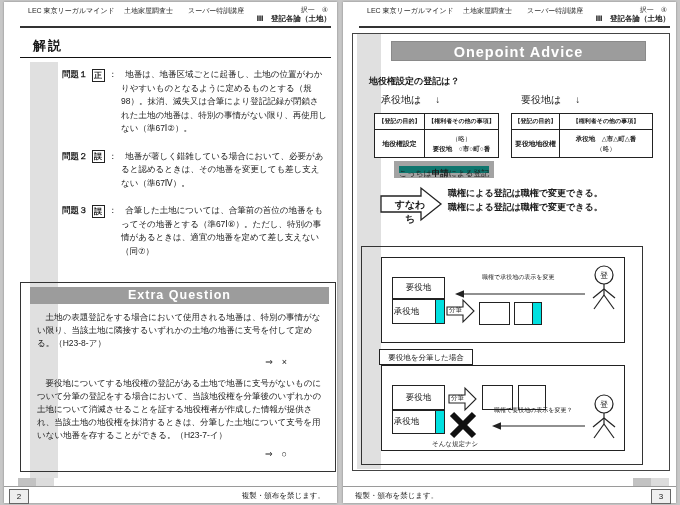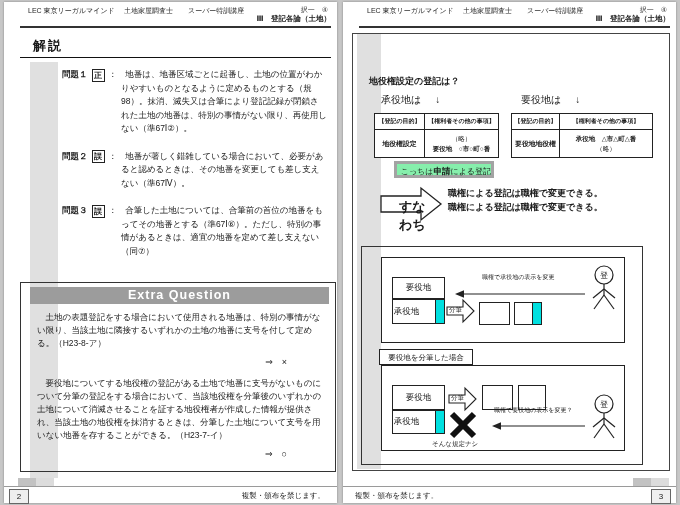--- a/index.html
+++ b/index.html
@@ -67,28 +67,28 @@
   .ot-a{left:21px;width:125px;grid-template-columns:50px 1fr;}
   .ot-b{left:158px;width:142px;grid-template-columns:48px 1fr;}
   .ocell{border-right:1px solid #222;border-bottom:1px solid #222;overflow:hidden;}
   .ocell:nth-child(2n){border-right:none;}
   .ohead{font-size:6px;font-weight:bold;text-align:center;line-height:15px;height:15px;white-space:nowrap;}
   .obody{height:27px;border-bottom:none;font-size:6.5px;display:flex;flex-direction:column;justify-content:center;}
   .opurpose{font-weight:bold;font-size:6.8px;text-align:center;}
   .oline{text-align:center;line-height:10px;white-space:nowrap;}
   .obold{font-weight:bold;}
 
-  .tagbox{position:absolute;top:127px;width:100px;height:17px;border:3px solid #a3a3a3;background:#86efac;
-          font-size:8px;line-height:15px;text-align:right;box-sizing:border-box;white-space:nowrap;}
+  .tagbox{position:absolute;top:127px;width:100px;height:17px;border:5px solid #a3a3a3;background:#0f766e;
+          font-size:8px;line-height:15px;text-align:left;box-sizing:border-box;white-space:nowrap;}
   .tg-a{left:41px;} .tg-b{left:171px;}
   .tagbox b{font-size:8.5px;}
 
   .sunawachi{position:absolute;left:26px;top:151px;width:64px;height:38px;}
   .sunawachi svg{position:absolute;left:0;top:0;}
-  .sun-label{position:absolute;left:20px;top:13px;width:38px;text-align:left;font-size:13px;font-weight:bold;}
+  .sun-label{position:absolute;left:12px;top:13px;width:38px;text-align:center;font-size:10px;font-weight:bold;}
   .sun-line{position:absolute;left:95px;font-size:9px;font-weight:bold;white-space:nowrap;}
   .sl1{top:153px;} .sl2{top:167px;}
 
   .proc-title{position:absolute;left:25px;top:195px;font-size:8px;white-space:nowrap;}
   .container-box{position:absolute;left:8px;top:212px;width:280px;height:217px;border:1px solid #333;}
   .diagram-tab{position:absolute;width:94px;height:16px;border:1px solid #222;background:#fff;z-index:2;
                font-size:7.5px;line-height:15px;text-align:center;box-sizing:border-box;white-space:nowrap;}
   .dt1{left:26px;top:207px;} .dt2{left:26px;top:315px;}
   .dbox{position:absolute;left:28px;width:242px;height:84px;border:1px solid #222;background:#fff;}
   .db1{top:223px;} .db2{top:331px;}
@@ -168,20 +168,21 @@
     <span class="h-brand">LEC 東京リーガルマインド</span>
     <span class="h-course">土地家屋調査士</span>
     <span class="h-program">スーパー特訓講座</span>
     <span class="h-tag1">択一　④</span>
     <span class="h-tag2">Ⅲ　登記各論（土地）</span>
   </div>
   <div class="hdr-rule"></div>
 
   <div class="frame">
     <div class="strip-right"></div>
+    <div class="op-banner">Onepoint Advice</div>
     <div class="op-heading">地役権設定の登記は？</div>
 
     <div class="col-title ct-a">
       <span>承役地は</span><span class="darrow">↓</span>
     </div>
     <div class="col-title ct-b">
       <span>要役地は</span><span class="darrow">↓</span>
     </div>
 
     <div class="otable ot-a">

